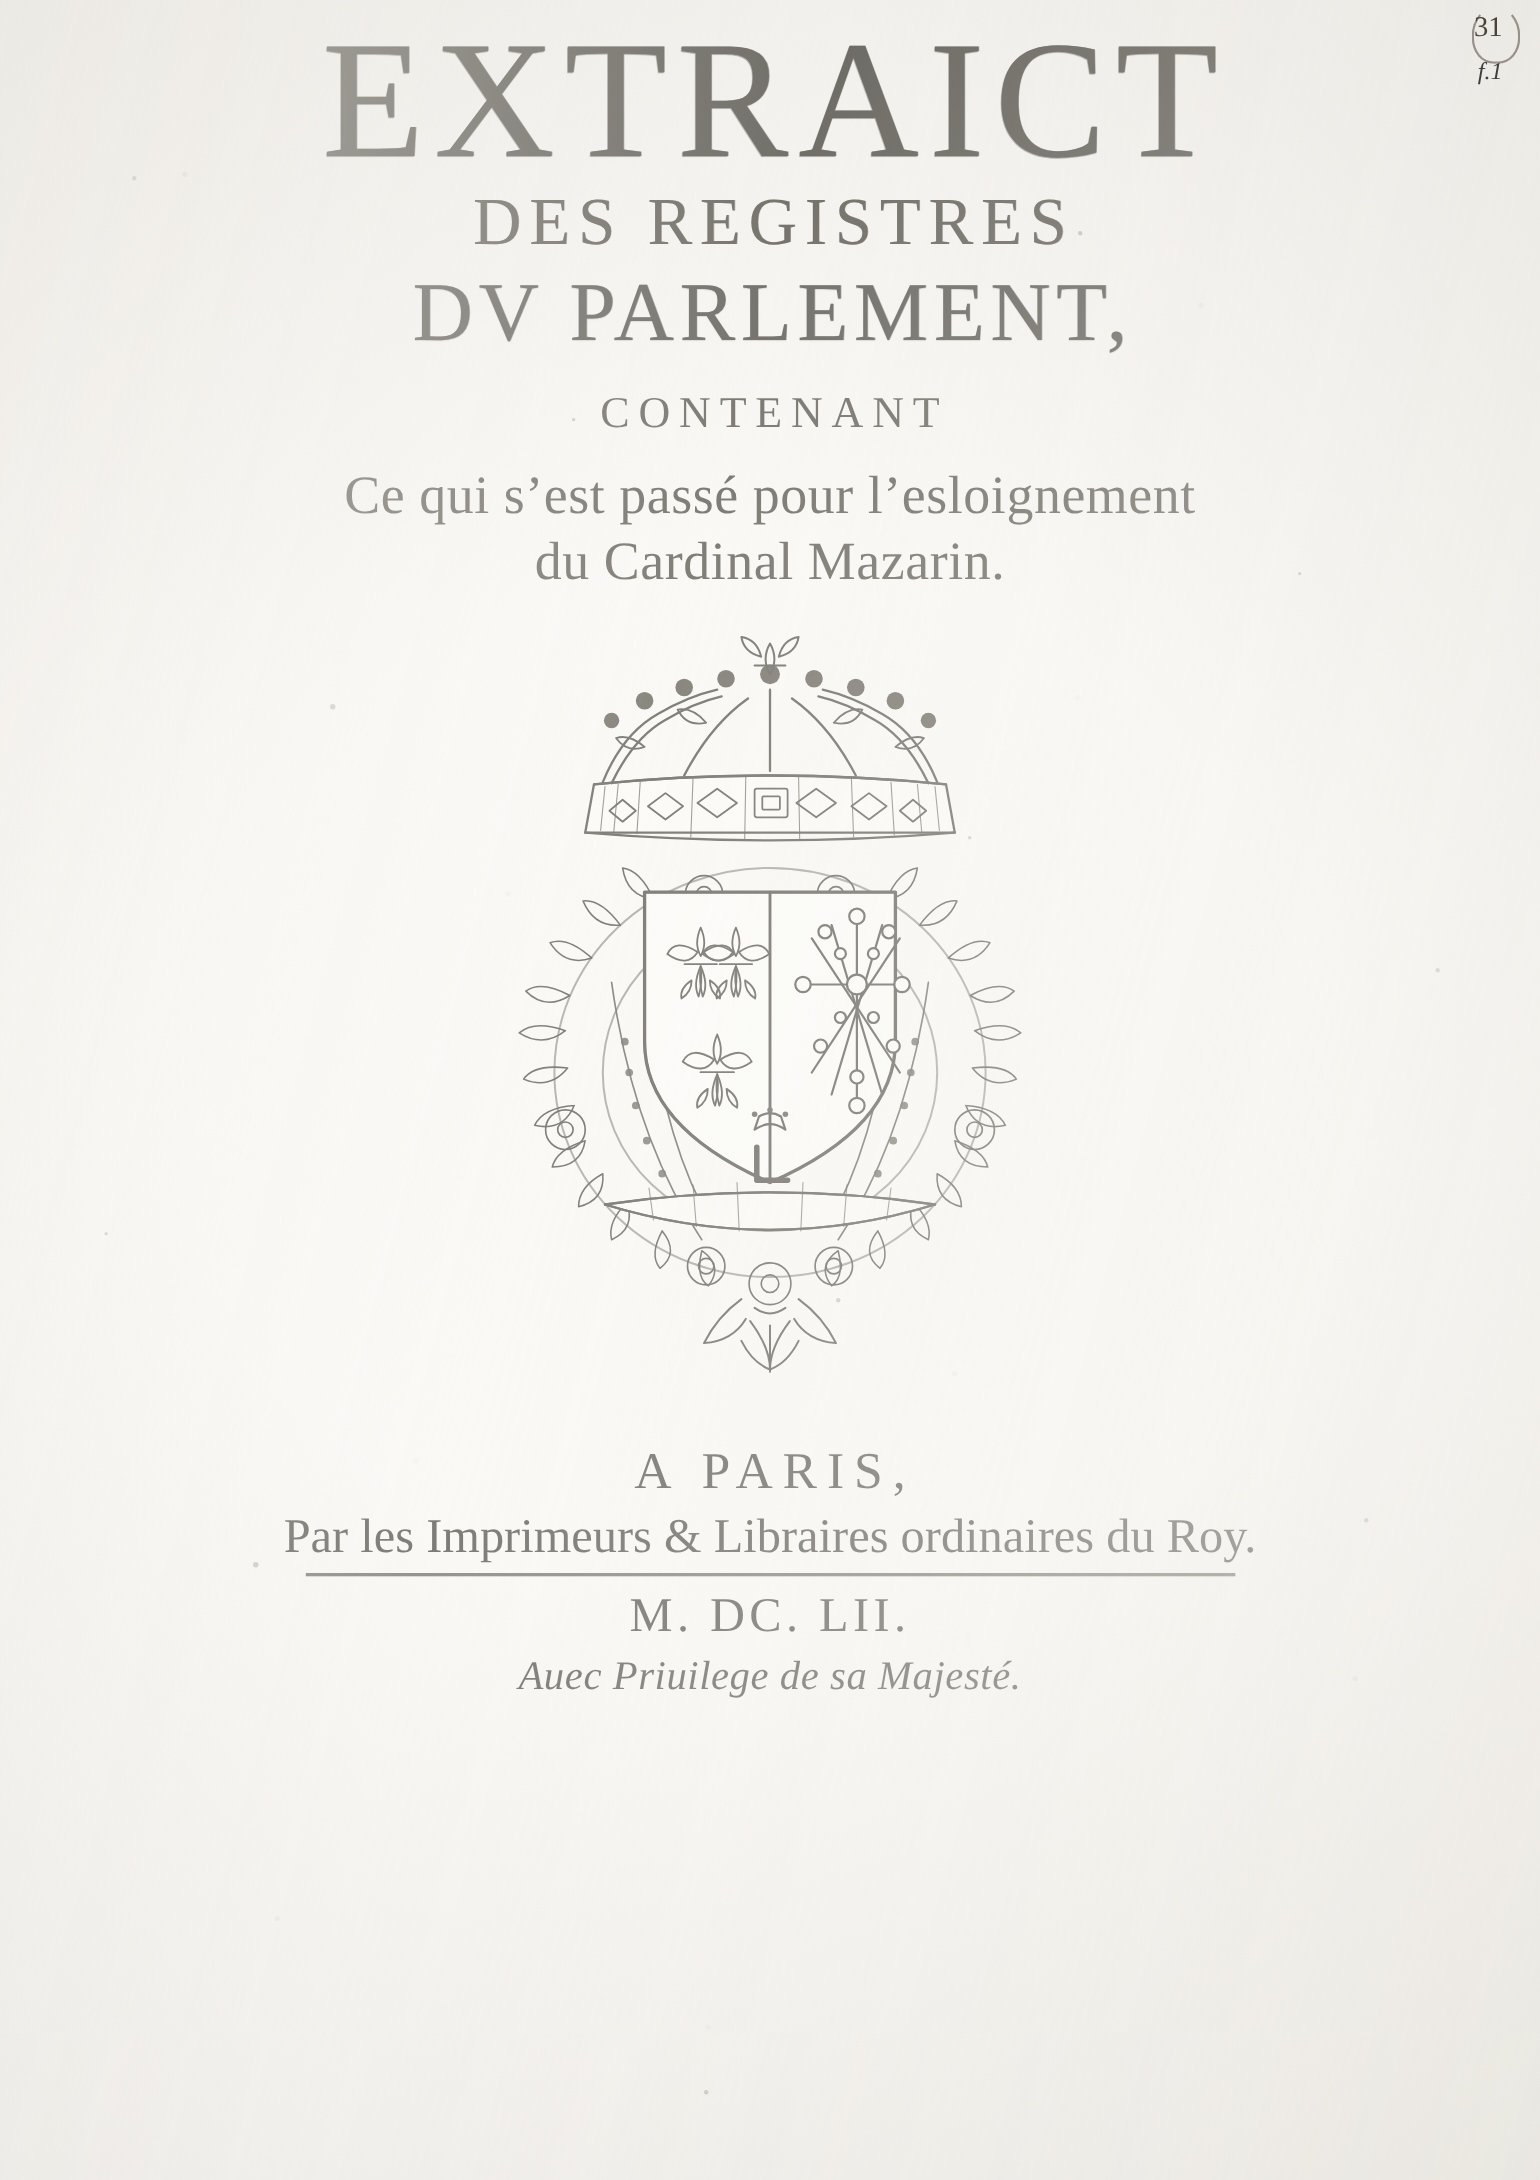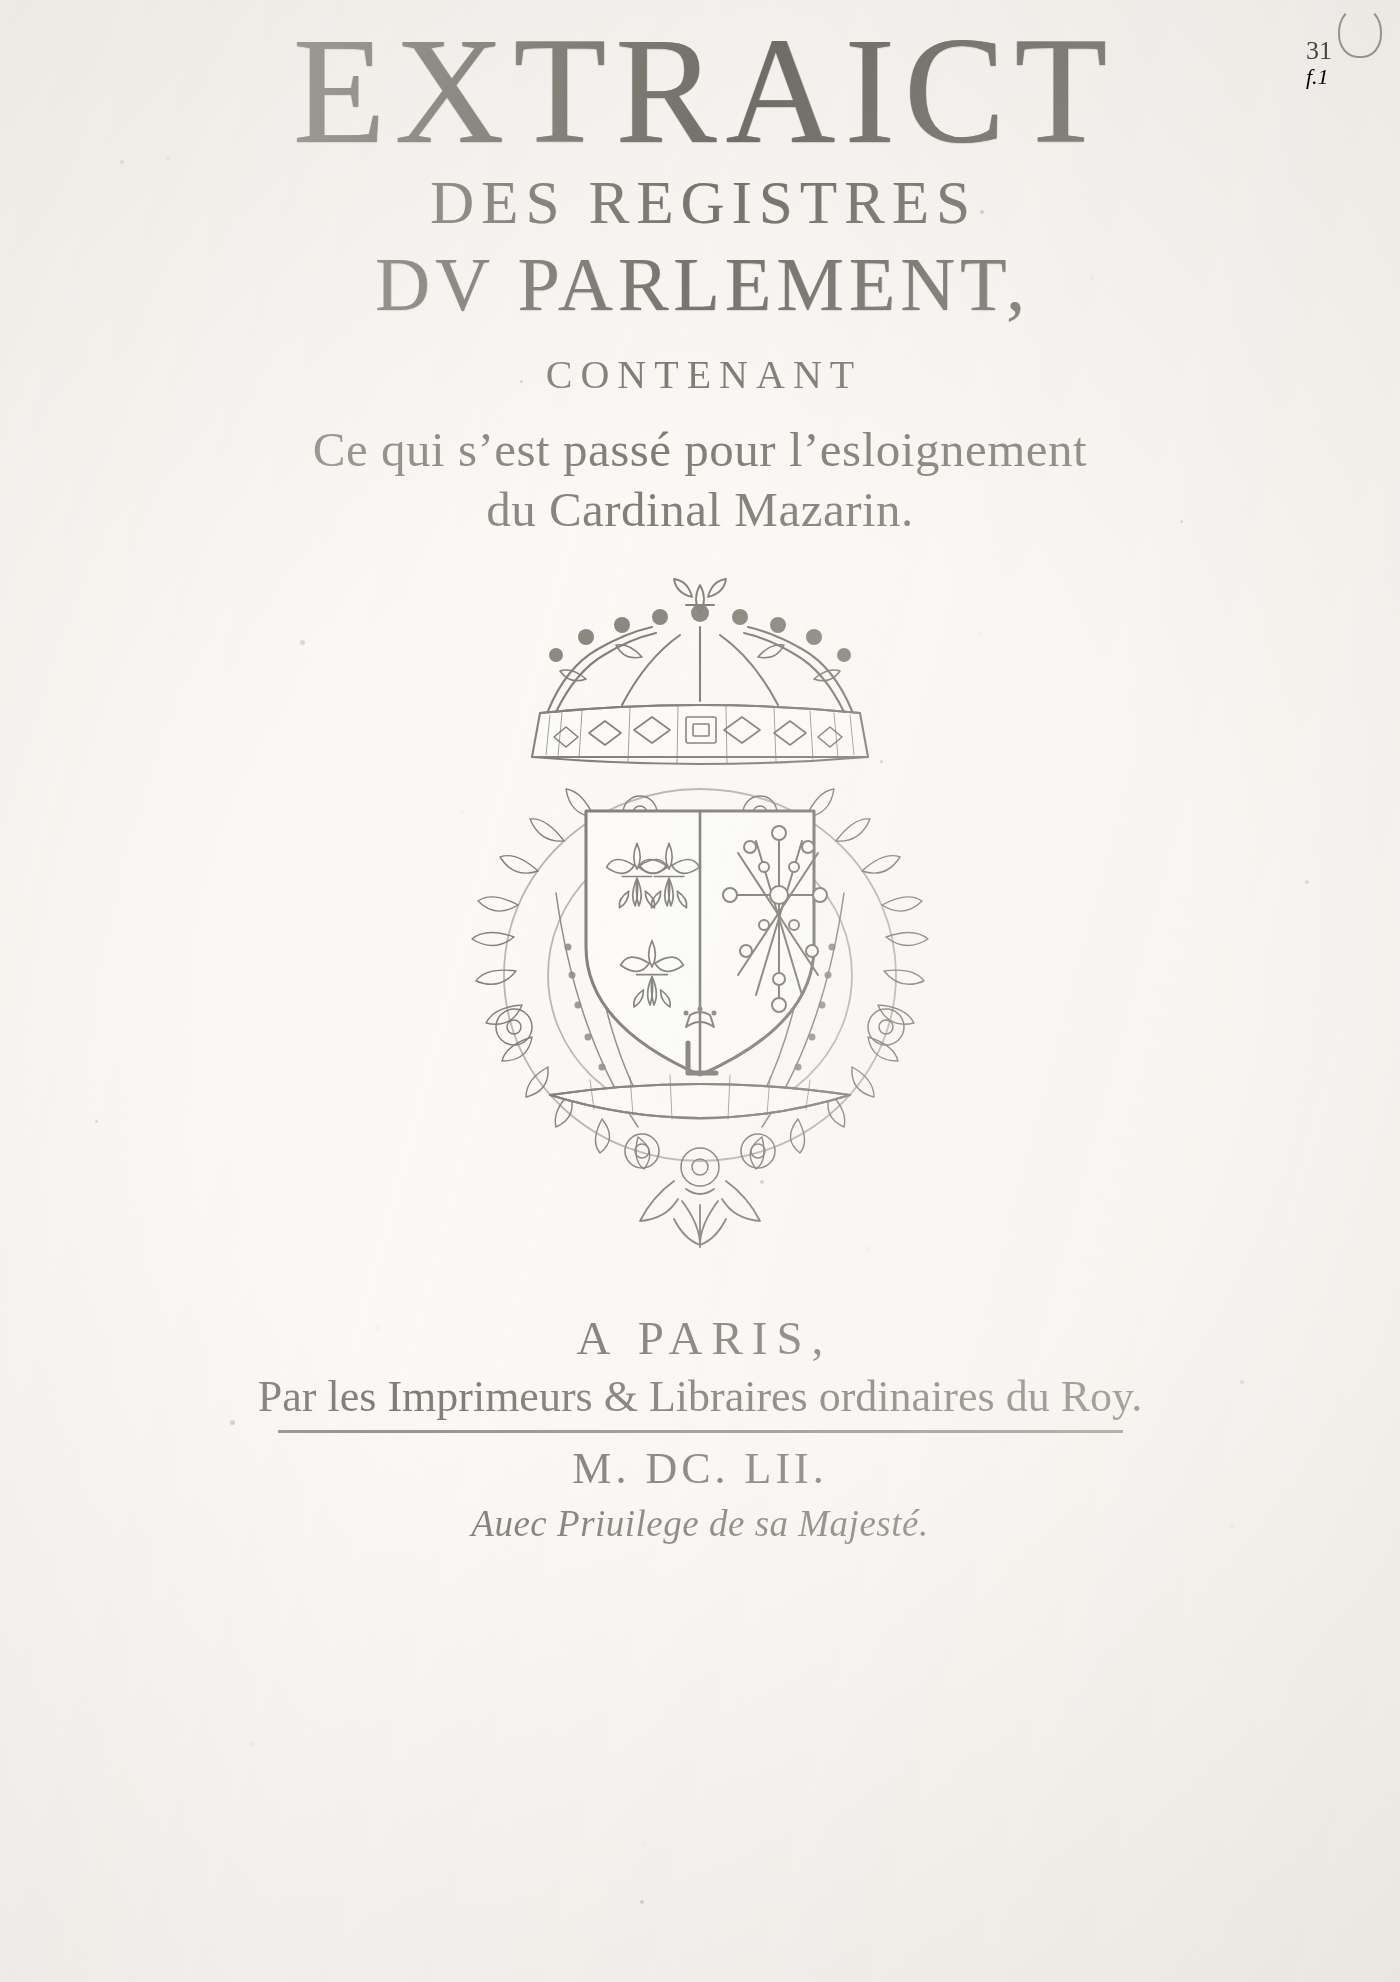--- a/index.html
+++ b/index.html
@@ -154,35 +154,36 @@
     font-size: 37px;
     font-style: italic;
     margin-top: 8px;
     letter-spacing: 0.5px;
     color: #1a160d;
   }
 
   
   .folio-mark {
     position: absolute;
-    top: 36px;
+    top: 10px;
     right: 34px;
     width: 60px;
-    text-align: left;
+    text-align: right;
     z-index: 5;
   }
   .folio-mark .num {
     font-size: 26px;
     color: #4a4438;
     font-family: "Liberation Serif", serif;
   }
   .folio-mark .scrawl {
     display: block;
+    margin-top: 14px;
     font-size: 22px;
-    color: #000000;
+    color: #404040;
     font-style: italic;
     line-height: 1;
   }
   .folio-ring {
     position: absolute;
     top: 6px;
     right: 18px;
     width: 40px;
     height: 48px;
     border: 2px solid rgba(80,74,62,0.55);

